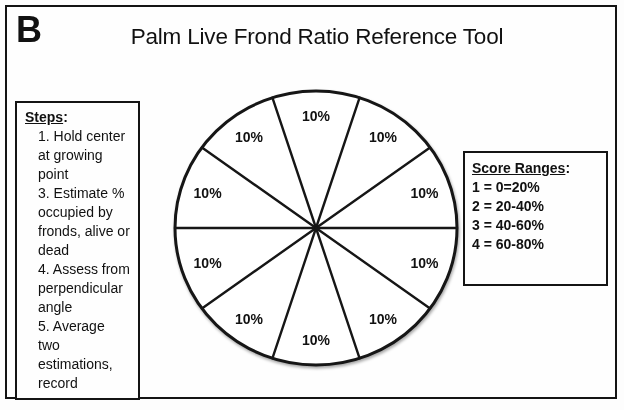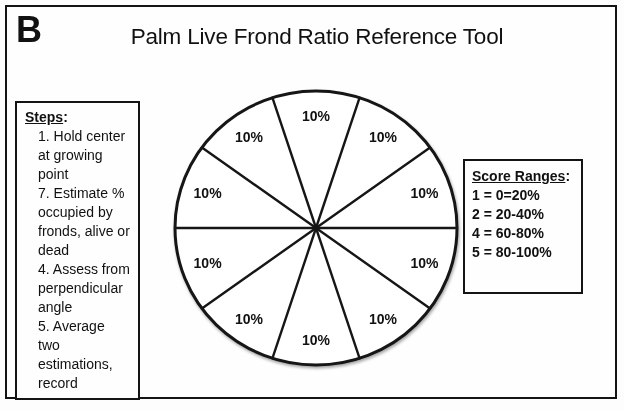--- a/index.html
+++ b/index.html
@@ -20,21 +20,21 @@
   .title {
     position: absolute; left: 22px; top: 24px; width: 600px;
     text-align: center; font-size: 22.5px; font-weight: 400;
     letter-spacing: -0.2px; padding-right: 10px;
   }
   .side-box {
     position: absolute; border: 2px solid #141414; background: #fefefe;
     font-size: 14px; line-height: 19px;
   }
   .steps-box { left: 15px; top: 101px; width: 125px; min-height: 257px; padding: 5px 8px; }
-  .score-box { left: 463px; top: 151px; width: 120px; min-height: 135px; padding: 6px 7px; font-weight: 700; margin-top: 8px; }
+  .score-box { left: 463px; top: 151px; width: 145px; min-height: 135px; padding: 6px 7px; font-weight: 700; }
   .box-heading { font-weight: 700; }
   .box-heading .u { text-decoration: underline; }
   .step { font-weight: 400; margin-left: 13px; }
   #pie-svg {
     position: absolute; left: 0; top: 0; overflow: visible;
     filter: drop-shadow(1.5px 2px 1.5px rgba(0,0,0,0.35));
   }
   #pie-svg text { font-family: "Liberation Sans", sans-serif; }
 </style>
 </head>
@@ -68,26 +68,26 @@
       <text x="207.6" y="262.6" dy="0.35em" text-anchor="middle" font-size="14" font-weight="bold" fill="#111">10%</text>
       <text x="249.0" y="318.6" dy="0.35em" text-anchor="middle" font-size="14" font-weight="bold" fill="#111">10%</text>
       <text x="316.0" y="340.0" dy="0.35em" text-anchor="middle" font-size="14" font-weight="bold" fill="#111">10%</text>
       <text x="383.0" y="318.6" dy="0.35em" text-anchor="middle" font-size="14" font-weight="bold" fill="#111">10%</text>
       <text x="424.4" y="262.6" dy="0.35em" text-anchor="middle" font-size="14" font-weight="bold" fill="#111">10%</text>
     </svg>
 
   <div class="side-box steps-box">
     <div class="box-heading"><span class="u">Steps</span><span>:</span></div>
     <div class="step">1. Hold center at growing point</div>
-    <div class="step">7. Estimate % occupied by fronds, alive or dead</div>
+    <div class="step">3. Estimate % occupied by fronds, alive or dead</div>
     <div class="step">4. Assess from perpendicular angle</div>
     <div class="step">5. Average two estimations, record</div>
   </div>
 
   <div class="side-box score-box">
     <div class="box-heading"><span class="u">Score Ranges</span><span>:</span></div>
     <div>1 = 0=20%</div>
     <div>2 = 20-40%</div>
+    <div>3 = 40-60%</div>
     <div>4 = 60-80%</div>
-    <div>5 = 80-100%</div>
   </div>
 
 </div>
 
 </body></html>

